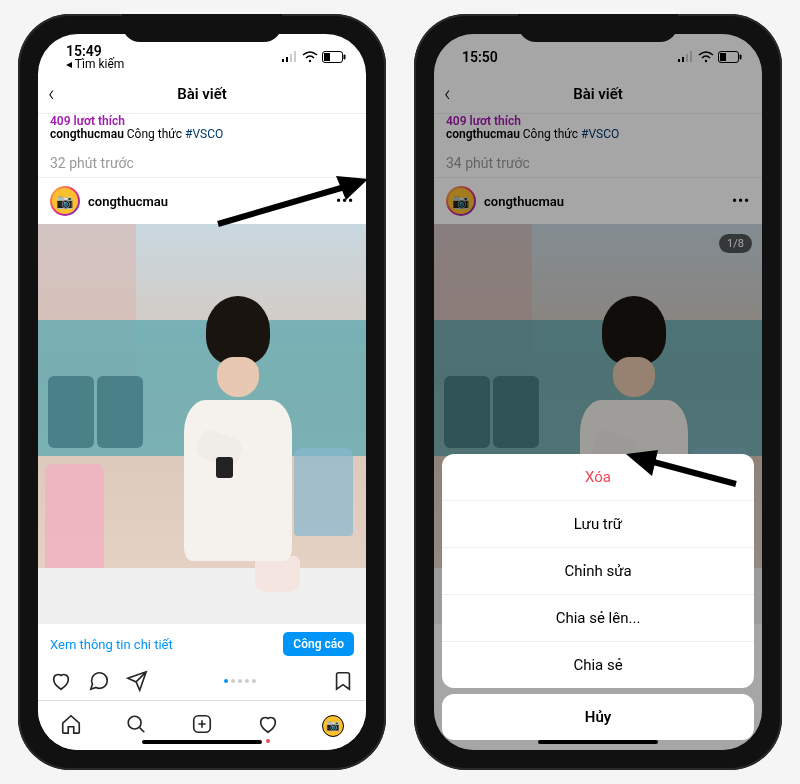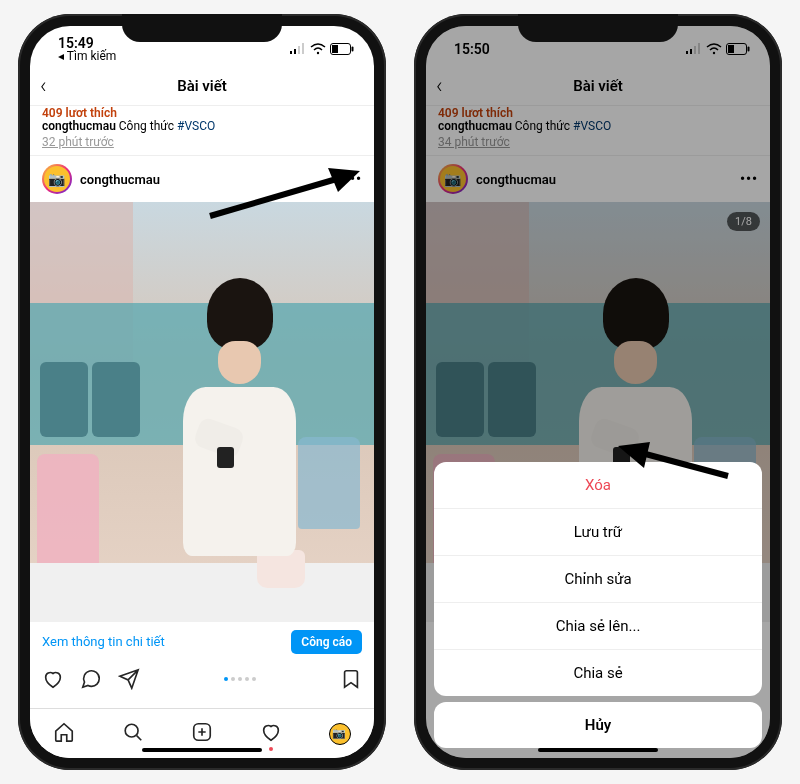--- a/index.html
+++ b/index.html
@@ -11,21 +11,21 @@
     align-items: center;
     width: 800px;
     height: 784px;
     gap: 28px;
   }
   .phone {
     width: 368px;
     height: 756px;
     background: #111;
     border-radius: 52px;
-    padding: 12px;
+    padding: 20px;
     position: relative;
     box-shadow: 0 0 0 2px #2a2a2a inset;
   }
   .screen {
     width: 100%;
     height: 100%;
     background: #fff;
     border-radius: 40px;
     overflow: hidden;
     position: relative;
@@ -63,25 +63,25 @@
     font-weight: 600;
     border-bottom: 0.5px solid #eee;
   }
   .back { position: absolute; left: 10px; font-size: 22px; font-weight:300; }
   .postmeta {
     padding: 2px 12px 6px 12px;
     font-size: 12px;
     color: #000;
     border-bottom: 0.5px solid #eee;
   }
-  .likes { font-weight: 600; color: #c2410c; margin-top:-2px; overflow:hidden; height:12px;text-decoration:underline;}
+  .likes { font-weight: 600; color: #a21caf; margin-top:-2px; overflow:hidden; height:12px;text-decoration:underline;}
   .caption-line { margin-top: 1px; }
   .caption-user { font-weight: 600; }
   .hashtag { color: #00376b; }
-  .time { color: #999; font-size: 12px; margin-top: 2px; text-decoration: underline; }
+  .time { color: #999; font-size: 14px; margin-top: 14px; }
   .postheader {
     display: flex;
     align-items: center;
     padding: 8px 12px;
     gap: 8px;
   }
   .avatar {
     width: 30px; height: 30px;
     border-radius: 50%;
     background: linear-gradient(135deg,#f9ce34,#ee2a7b,#6228d7);

